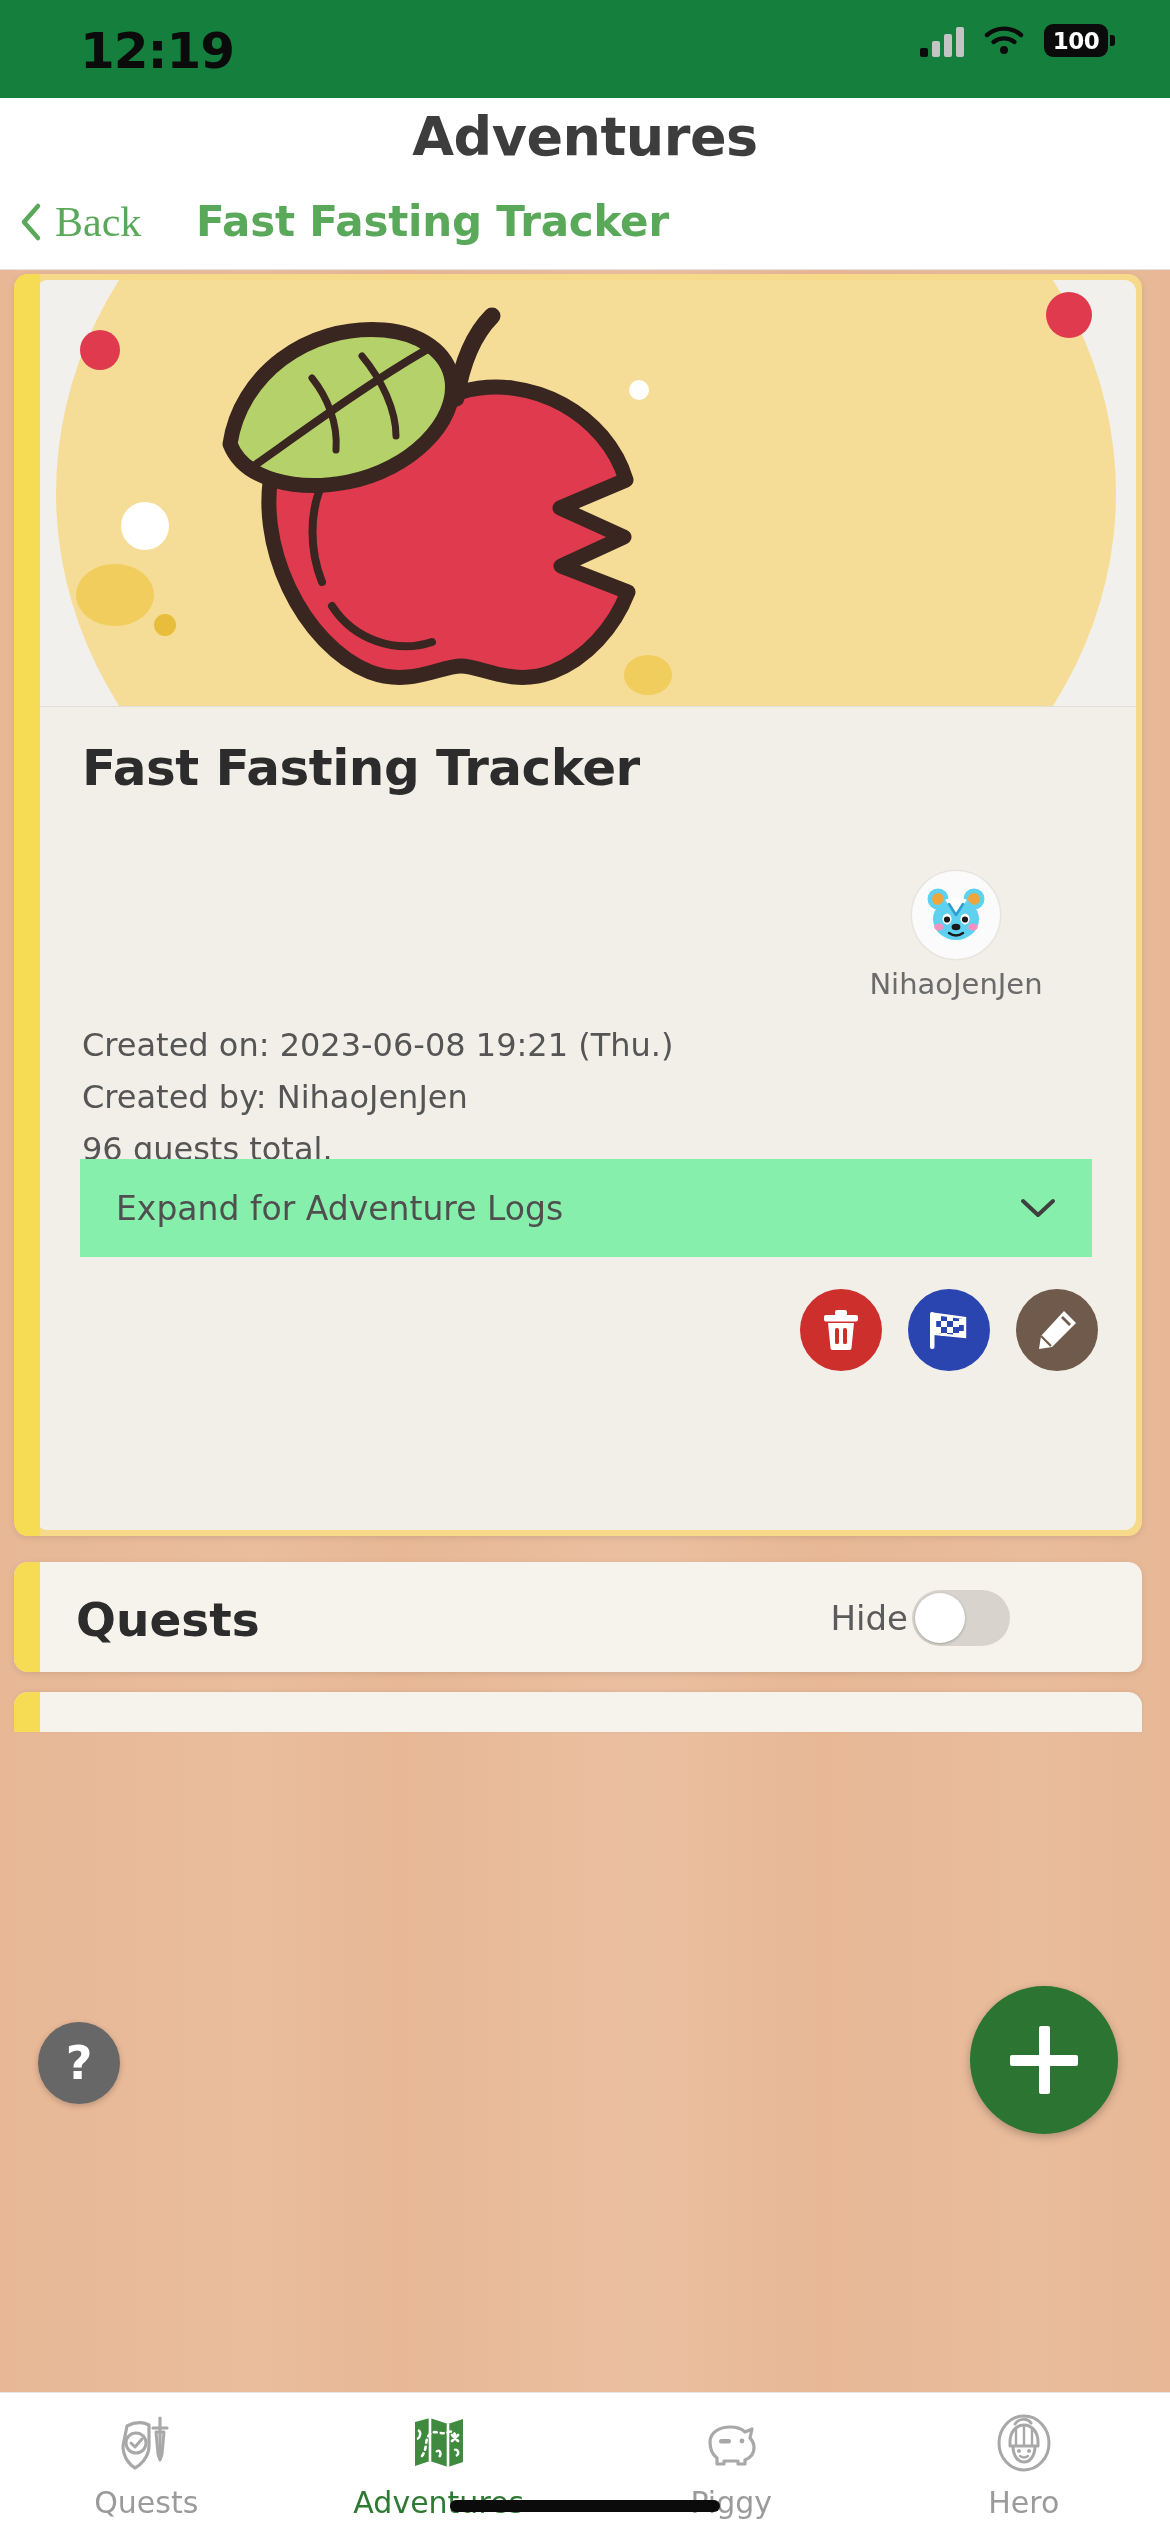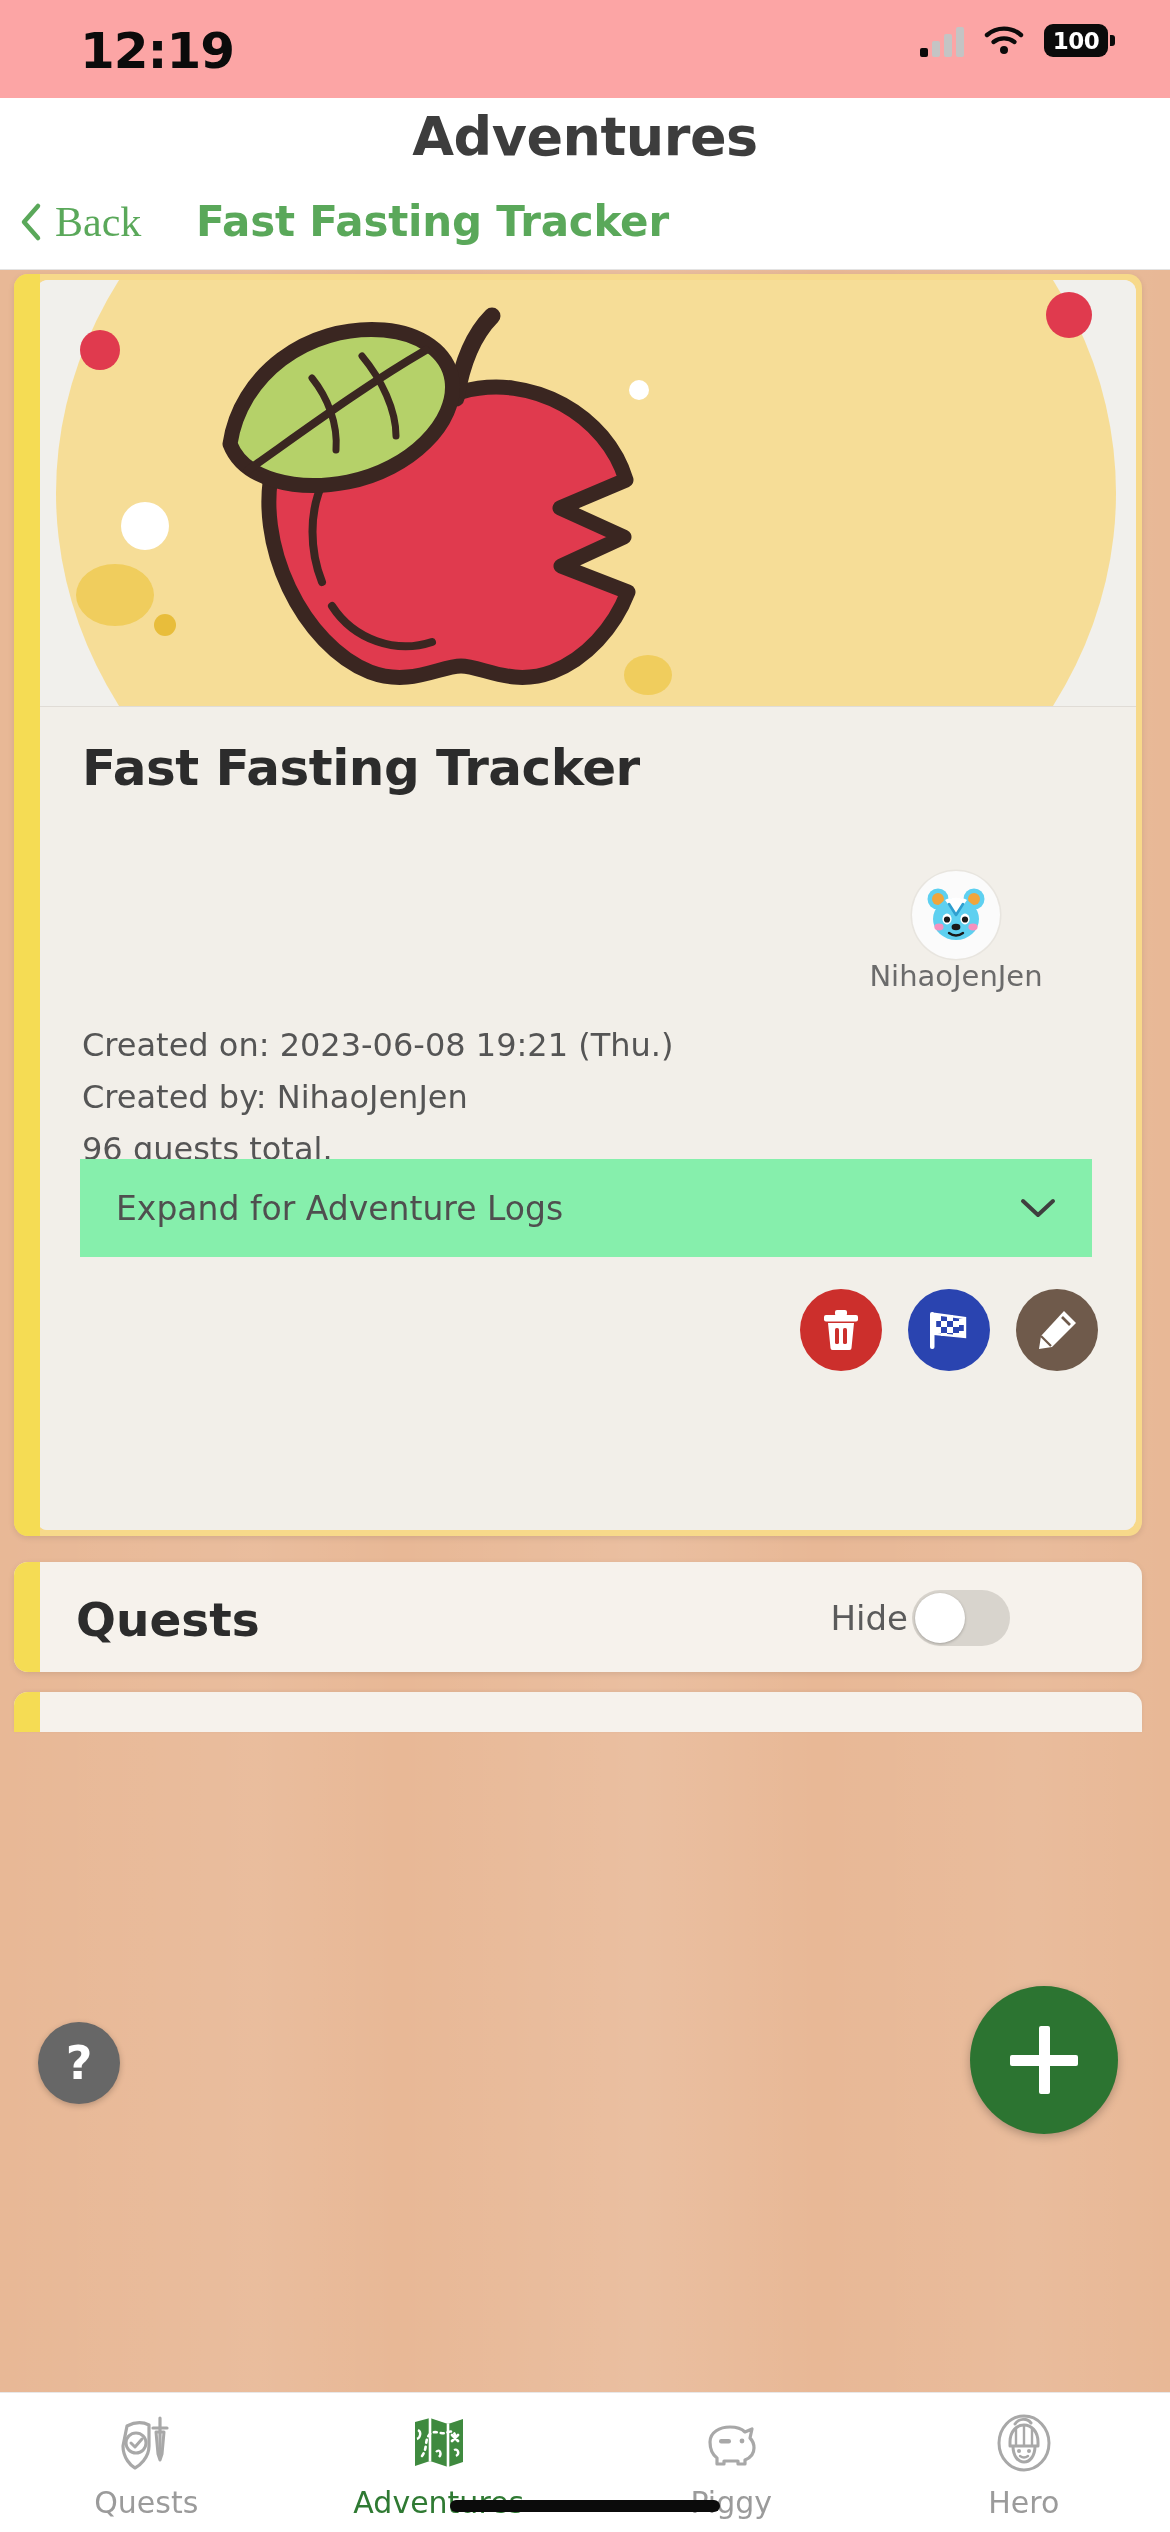--- a/index.html
+++ b/index.html
@@ -14,21 +14,21 @@
     position: relative;
     width: 1170px; height: 2532px;
     background: #ffffff;
     overflow: hidden;
   }
 
   
   .statusbar {
     position: absolute; top: 0; left: 0;
     width: 1170px; height: 98px;
-    background: #fca5a5;
+    background: #15803d;
     z-index: 40;
     padding-left: 8px;
   }
   .sb-time {
     position: absolute; left: 80px; top: 22px;
     font-size: 50px; font-weight: 700; color: #0b0b0b;
     letter-spacing: -1px;
     font-family: "DejaVu Sans", sans-serif;
   }
   .sb-right {
@@ -165,21 +165,21 @@
   }
   .card-title {
     position: absolute; left: 46px; top: 32px;
     font-size: 50px; font-weight: 700; color: #2c2c2c;
     letter-spacing: -0.5px;
   }
 
   .creator {
     position: absolute; right: 80px; top: 164px;
     width: 200px;
-    display: flex; flex-direction: column; align-items: center; 
+    display: flex; flex-direction: column; align-items: center; gap: 8px;
   }
   .avatar {
     width: 88px; height: 88px; border-radius: 50%;
     background: #fbfbfb;
     box-shadow: 0 0 0 1.5px #e8e5df;
     display: flex; align-items: center; justify-content: center;
     overflow: hidden;
   }
   .creator-name { font-size: 29px; color: #6b6b6b; white-space: nowrap; }
 

